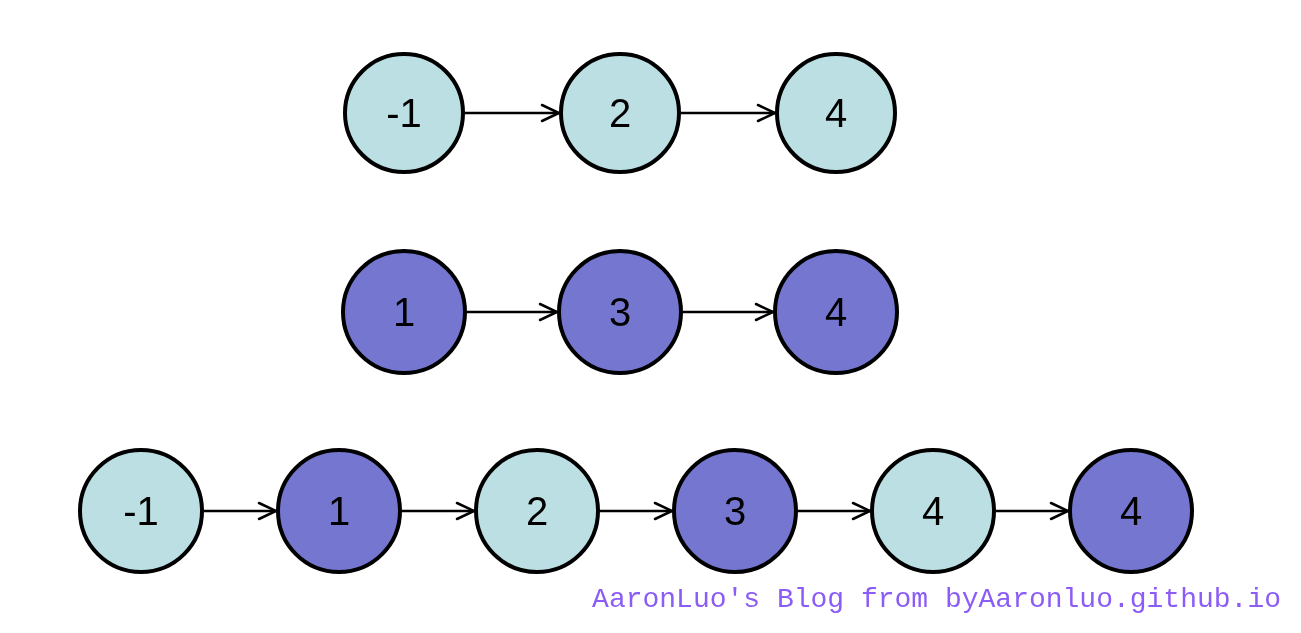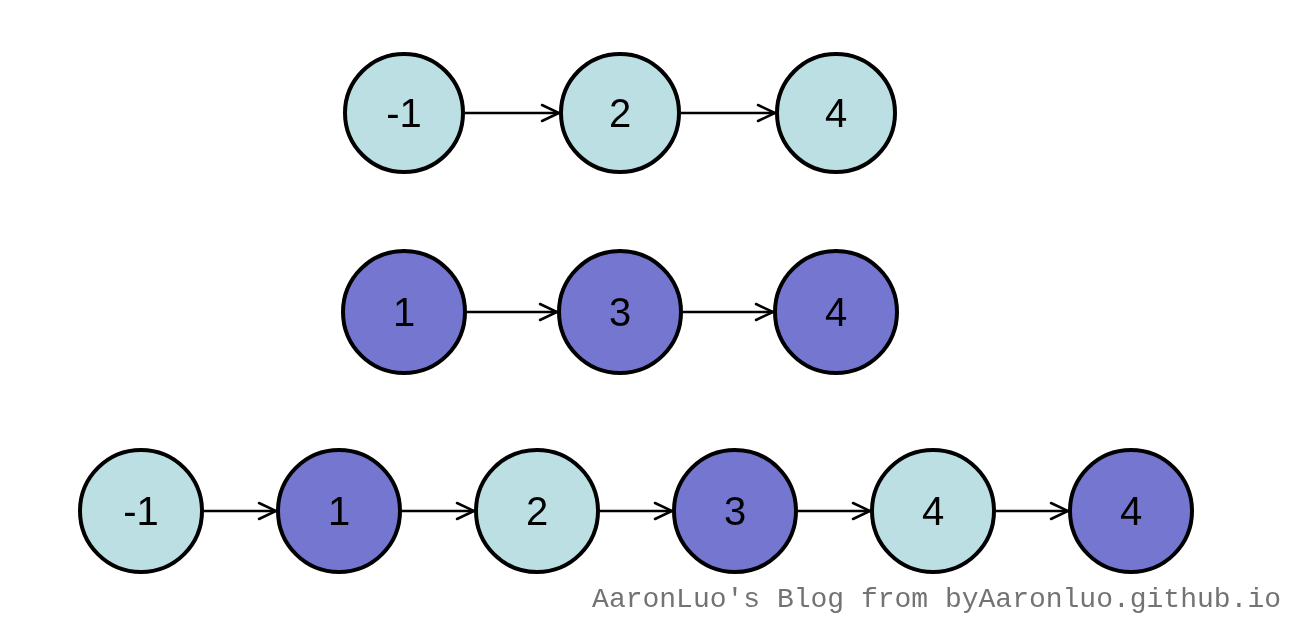--- a/index.html
+++ b/index.html
@@ -77,14 +77,14 @@
         <line x1="798" y1="511" x2="870" y2="511" stroke="#000000" stroke-width="2.5" marker-end="url(#arrowhead)"></line>
         <circle cx="735" cy="511" r="61" fill="#7476CF" stroke="#000000" stroke-width="4"></circle>
         <text x="735" y="511" text-anchor="middle" dominant-baseline="central" fill="#000000" font-size="40" class="node-label">3</text>
         <line x1="996" y1="511" x2="1068" y2="511" stroke="#000000" stroke-width="2.5" marker-end="url(#arrowhead)"></line>
         <circle cx="933" cy="511" r="61" fill="#BBDFE2" stroke="#000000" stroke-width="4"></circle>
         <text x="933" y="511" text-anchor="middle" dominant-baseline="central" fill="#000000" font-size="40" class="node-label">4</text>
         <circle cx="1131" cy="511" r="61" fill="#7476CF" stroke="#000000" stroke-width="4"></circle>
         <text x="1131" y="511" text-anchor="middle" dominant-baseline="central" fill="#000000" font-size="40" class="node-label">4</text>
       </g>
     </svg>
-  <div id="watermark" style="color: #737373;">AaronLuo's Blog from byAaronluo.github.io</div>
+  <div id="watermark" style="color: #8b5cf6;">AaronLuo's Blog from byAaronluo.github.io</div>
 </div>
 
 </body></html>

